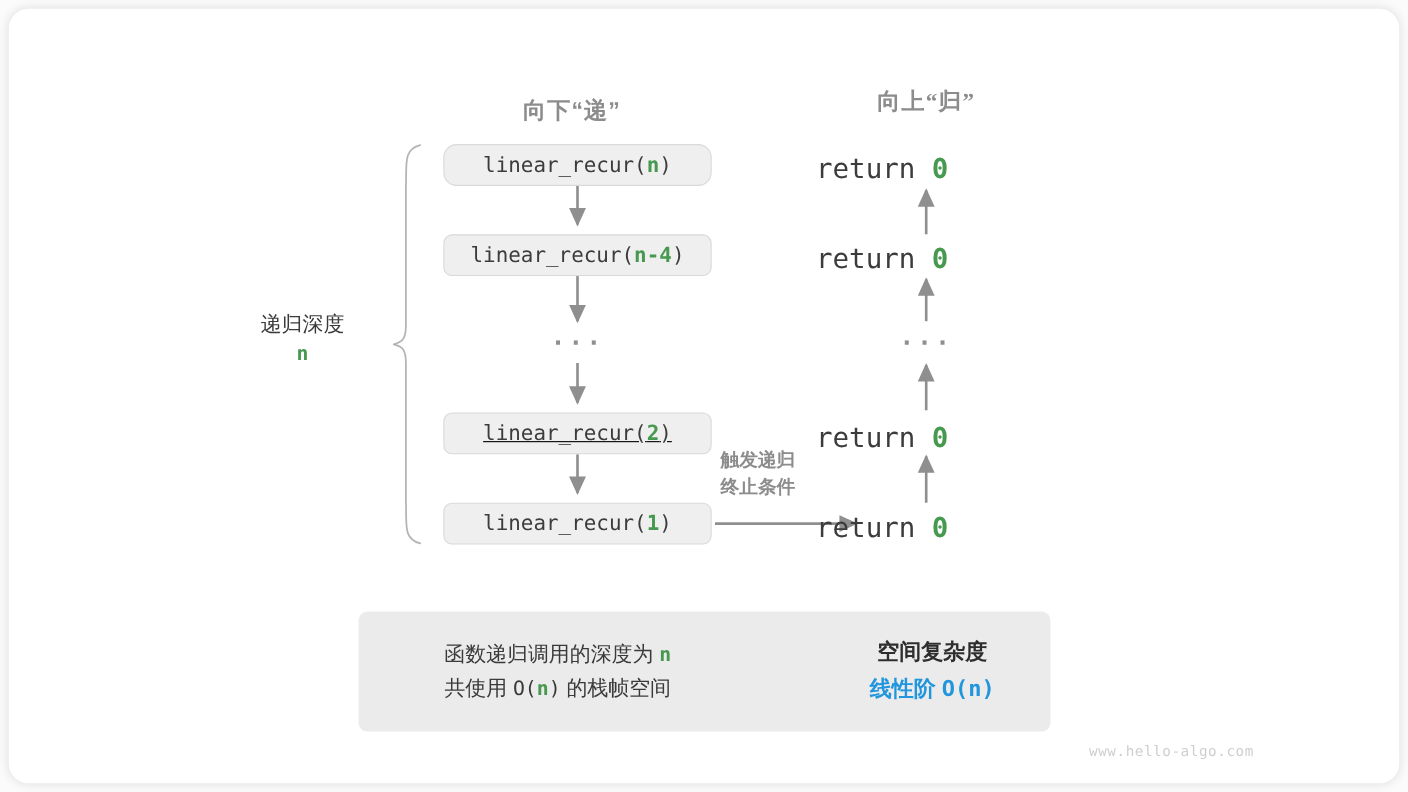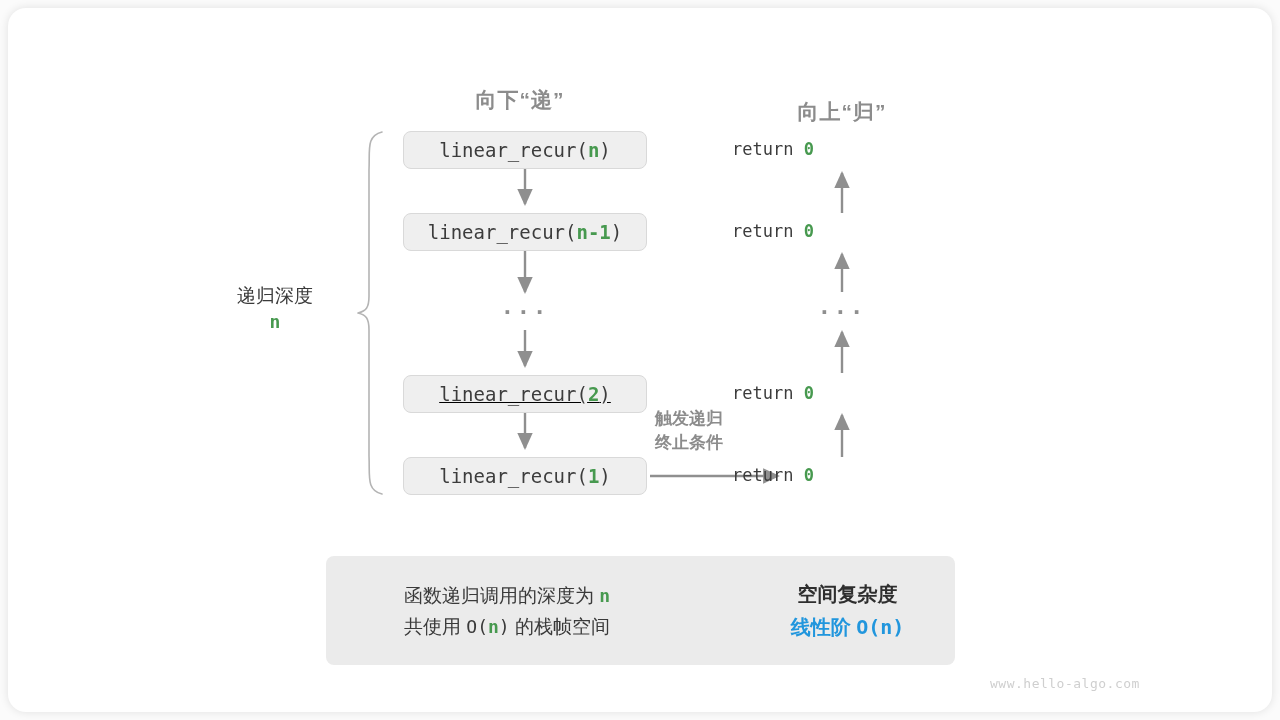--- a/index.html
+++ b/index.html
@@ -35,21 +35,21 @@
   .col-header {
     font-size: 21px;
     font-weight: bold;
     color: #8c8c8c;
     letter-spacing: 1px;
     white-space: nowrap;
     text-align: center;
     margin-top: 29px;
   }
   #hdr-down { left: 420px; top: 57px; width: 200px; }
-  #hdr-up   { left: 742px; top: 69px; width: 200px; }
+  #hdr-up   { left: 742px; top: 49px; width: 200px; font-family: Liberation Serif, serif; }
 
   
   .frame-box {
     width: 244px;
     height: 38px;
     background: #efefef;
     border: 1px solid #d9d9d9;
     border-radius: 8px;
     display: flex;
     align-items: center;
@@ -57,21 +57,21 @@
     left: 403px;
   }
   .frame-label {
     font-family: "DejaVu Sans Mono", "Liberation Mono", monospace;
     font-size: 19px;
     color: #3c3c3c;
     white-space: pre;
   }
   .frame-label .hl { color: #47994f; font-weight: bold; }
 
-  #box-n   { top: 131px; }
+  #box-n   { top: 131px; border-radius: 12px; }
   #box-n1  { top: 213px; }
   #box-2   { top: 375px; text-decoration: underline; }
   #box-1   { top: 457px; }
 
   
   .ellipsis {
     font-family: "DejaVu Sans Mono", "Liberation Mono", monospace;
     font-size: 22px;
     font-weight: bold;
     color: #8f8f8f;
@@ -79,26 +79,26 @@
     white-space: nowrap;
     text-align: center;
     width: 60px;
   }
   #dots-left  { left: 495px; top: 300px; }
   #dots-right { left: 812px; top: 300px; }
 
   
   .ret {
     font-family: "DejaVu Sans Mono", "Liberation Mono", monospace;
-    font-size: 17px;
+    font-size: 25px;
     color: #3c3c3c;
     white-space: pre;
-    text-align: left;
+    text-align: center;
     width: 220px;
-    left: 732px;
+    left: 692px;
   }
   .ret .hl { color: #47994f; font-weight: bold; }
   #ret-0-a { top: 139px; }
   #ret-0-b { top: 221px; }
   #ret-0-c { top: 383px; }
   #ret-0-d { top: 465px; }
 
   
   #depth-label {
     left: 190px; top: 283px;
@@ -251,21 +251,21 @@
 
   <div class="abs" id="depth-label">
     <span class="cn">递归深度</span>
     <span class="mono">n</span>
   </div>
 
   <div class="abs frame-box" id="box-n">
     <span class="frame-label"><span>linear_recur(</span><span class="hl">n</span><span>)</span></span>
   </div>
   <div class="abs frame-box" id="box-n1">
-    <span class="frame-label"><span>linear_recur(</span><span class="hl">n-1</span><span>)</span></span>
+    <span class="frame-label"><span>linear_recur(</span><span class="hl">n-4</span><span>)</span></span>
   </div>
   <div class="abs frame-box" id="box-2">
     <span class="frame-label"><span>linear_recur(</span><span class="hl">2</span><span>)</span></span>
   </div>
   <div class="abs frame-box" id="box-1">
     <span class="frame-label"><span>linear_recur(</span><span class="hl">1</span><span>)</span></span>
   </div>
 
   <div class="abs ellipsis" id="dots-left">···</div>
   <div class="abs ellipsis" id="dots-right">···</div>

